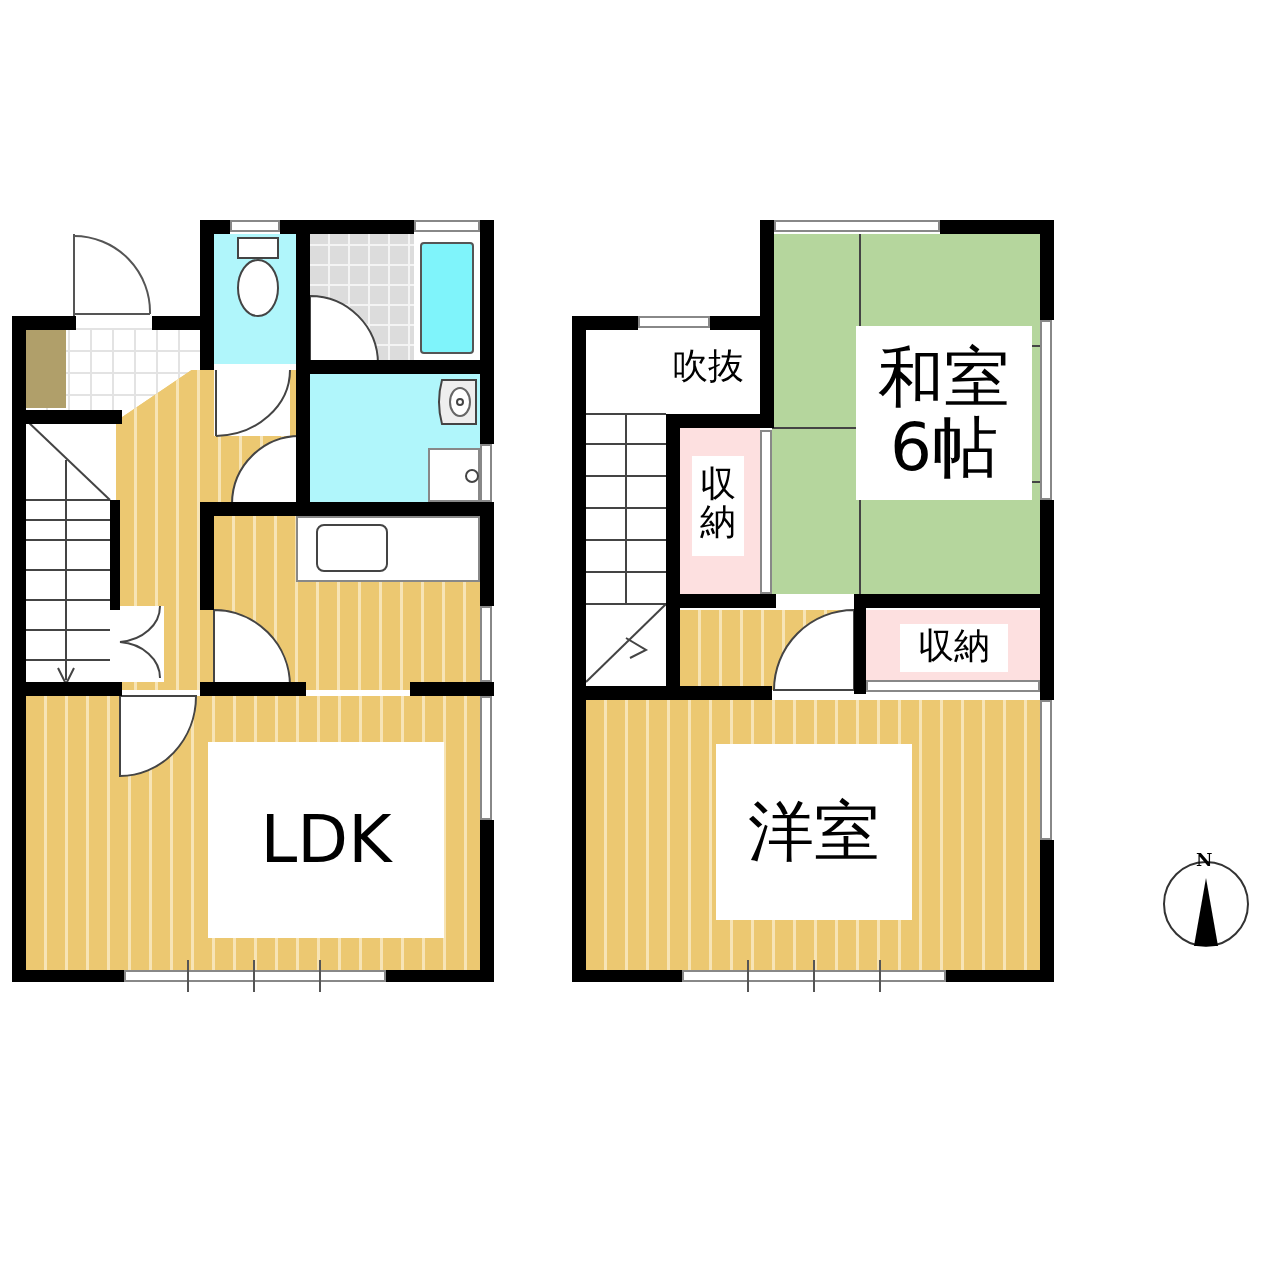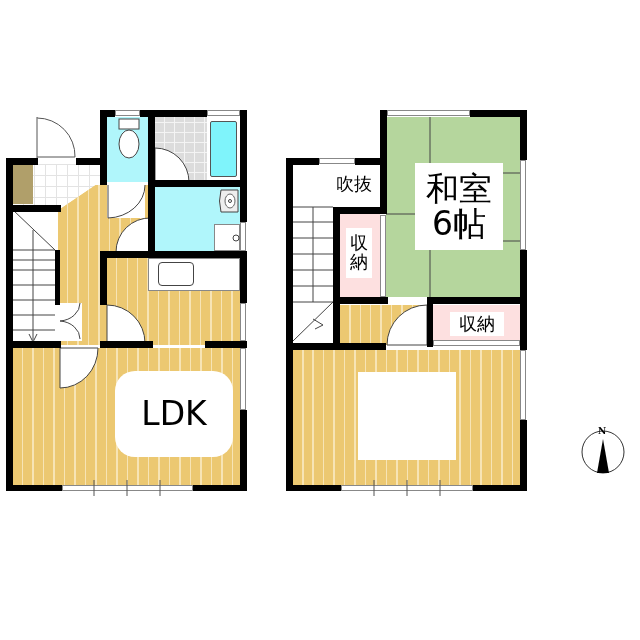--- a/index.html
+++ b/index.html
@@ -144,21 +144,21 @@
   <div class="window" style="left:240px;top:222px;width:6px;height:29px;"></div>
   <div class="window" style="left:240px;top:303px;width:6px;height:38px;"></div>
   <div class="window" style="left:240px;top:348px;width:6px;height:62px;"></div>
   <div class="window" style="left:62px;top:485px;width:131px;height:6px;"></div>
   <svg style="left:62px;top:480px;" width="131" height="16">
     <line x1="32" y1="0" x2="32" y2="16" stroke="#555"></line>
     <line x1="65" y1="0" x2="65" y2="16" stroke="#555"></line>
     <line x1="98" y1="0" x2="98" y2="16" stroke="#555"></line>
   </svg>
 
-  <div class="label" style="left:115px;top:371px;width:118px;height:86px;font-size:33px;border-radius:20px;">
+  <div class="label" style="left:104px;top:371px;width:118px;height:98px;font-size:33px;">
     <span>LDK</span>
   </div>
 </div>
 
 <div class="abs" style="left:0;top:0;width:640px;height:500px;">
 
   <div class="abs white" style="left:293px;top:165px;width:60px;height:42px;"></div>
 
   <div class="abs white" style="left:293px;top:207px;width:40px;height:135px;">
     <svg width="40" height="135" style="left:0;top:0;">
@@ -226,32 +226,33 @@
     <line x1="33" y1="0" x2="33" y2="16" stroke="#555"></line>
     <line x1="66" y1="0" x2="66" y2="16" stroke="#555"></line>
     <line x1="99" y1="0" x2="99" y2="16" stroke="#555"></line>
   </svg>
   <div class="window" style="left:380px;top:215px;width:6px;height:82px;"></div>
   <div class="window" style="left:433px;top:340px;width:87px;height:6px;"></div>
 
   <div class="label" style="left:309px;top:172px;width:42px;height:24px;font-size:18px;background:transparent;margin-left:24px;">
     <span>吹抜</span>
   </div>
-  <div class="label" style="left:415px;top:163px;width:88px;height:87px;font-size:33px;">
+  <div class="label" style="left:428px;top:163px;width:88px;height:87px;font-size:33px;">
     <span>和室</span>
     <span>6帖</span>
   </div>
   <div class="label" style="left:346px;top:228px;width:26px;height:50px;font-size:18px;">
     <span>収</span>
     <span>納</span>
   </div>
   <div class="label" style="left:450px;top:312px;width:54px;height:24px;font-size:18px;">
     <span>収納</span>
   </div>
   <div class="label" style="left:358px;top:372px;width:98px;height:88px;font-size:33px;">
+    <span>洋室</span>
   </div>
 </div>
 
 <div class="abs" style="left:580px;top:425px;width:46px;height:50px;">
   <svg style="left:0;top:0;" width="46" height="50">
     <circle cx="23" cy="27" r="21" fill="#fff" stroke="#333" stroke-width="1"></circle>
     <polygon points="23,14 17,48 29,48" fill="#000"></polygon>
   </svg>
   <span style="position:absolute;left:18px;top:1px;font-family:'DejaVu Serif',serif;font-size:9px;font-weight:bold;">N</span>
 </div>

